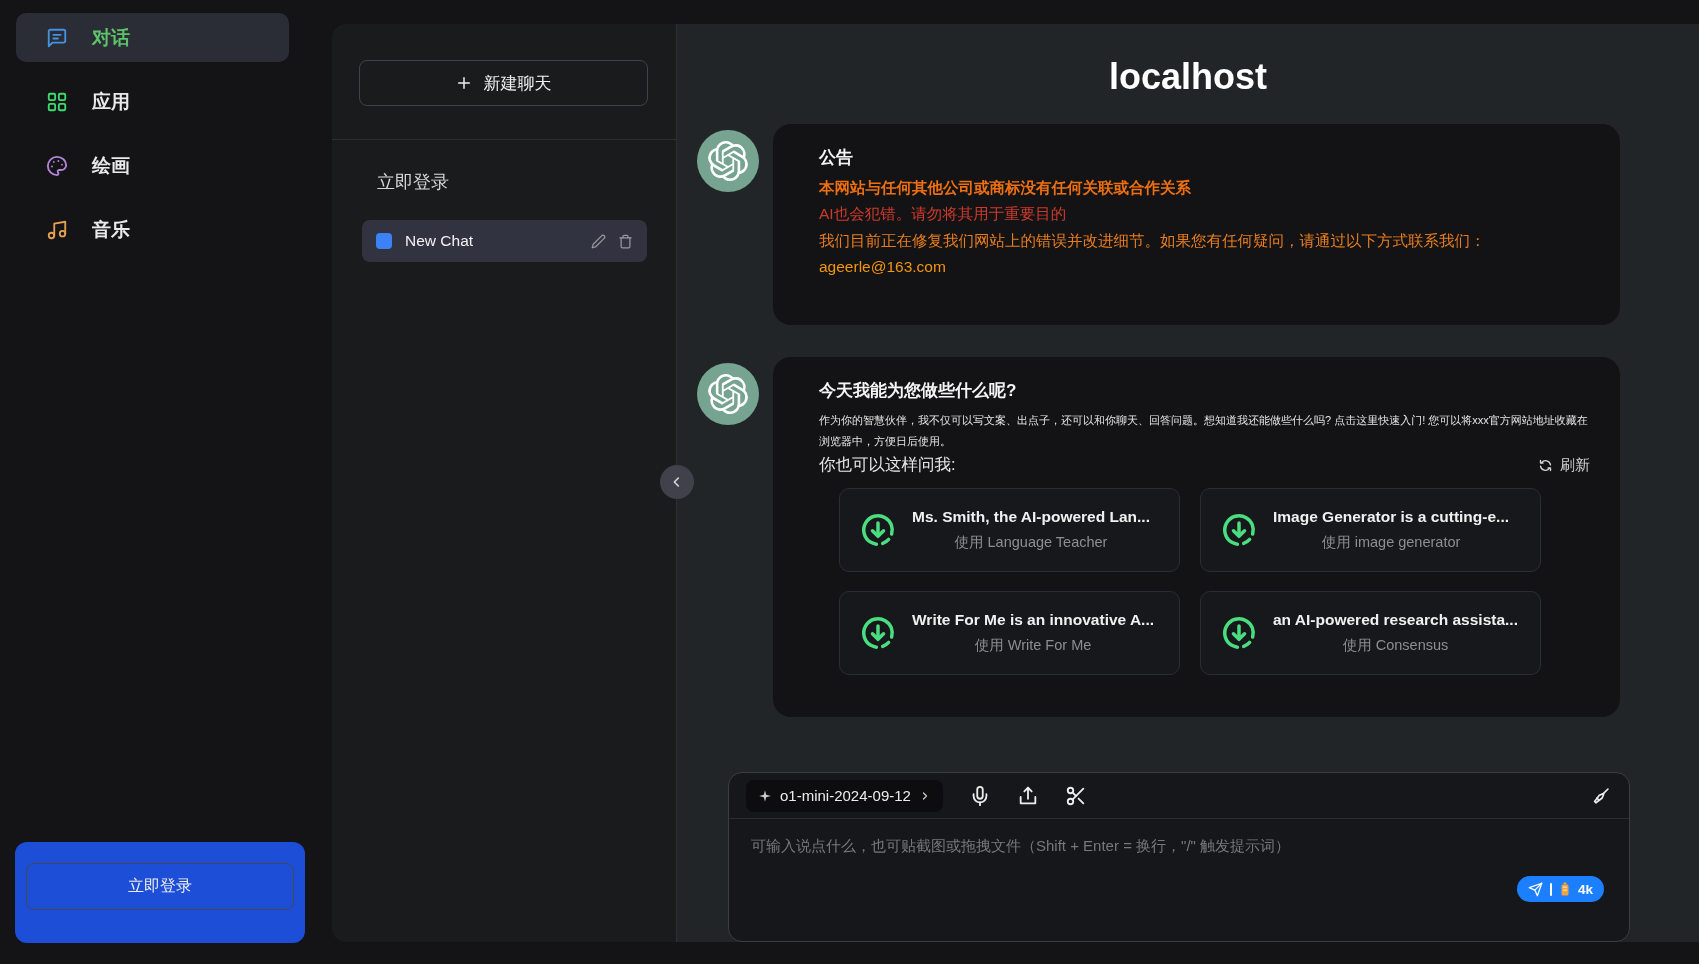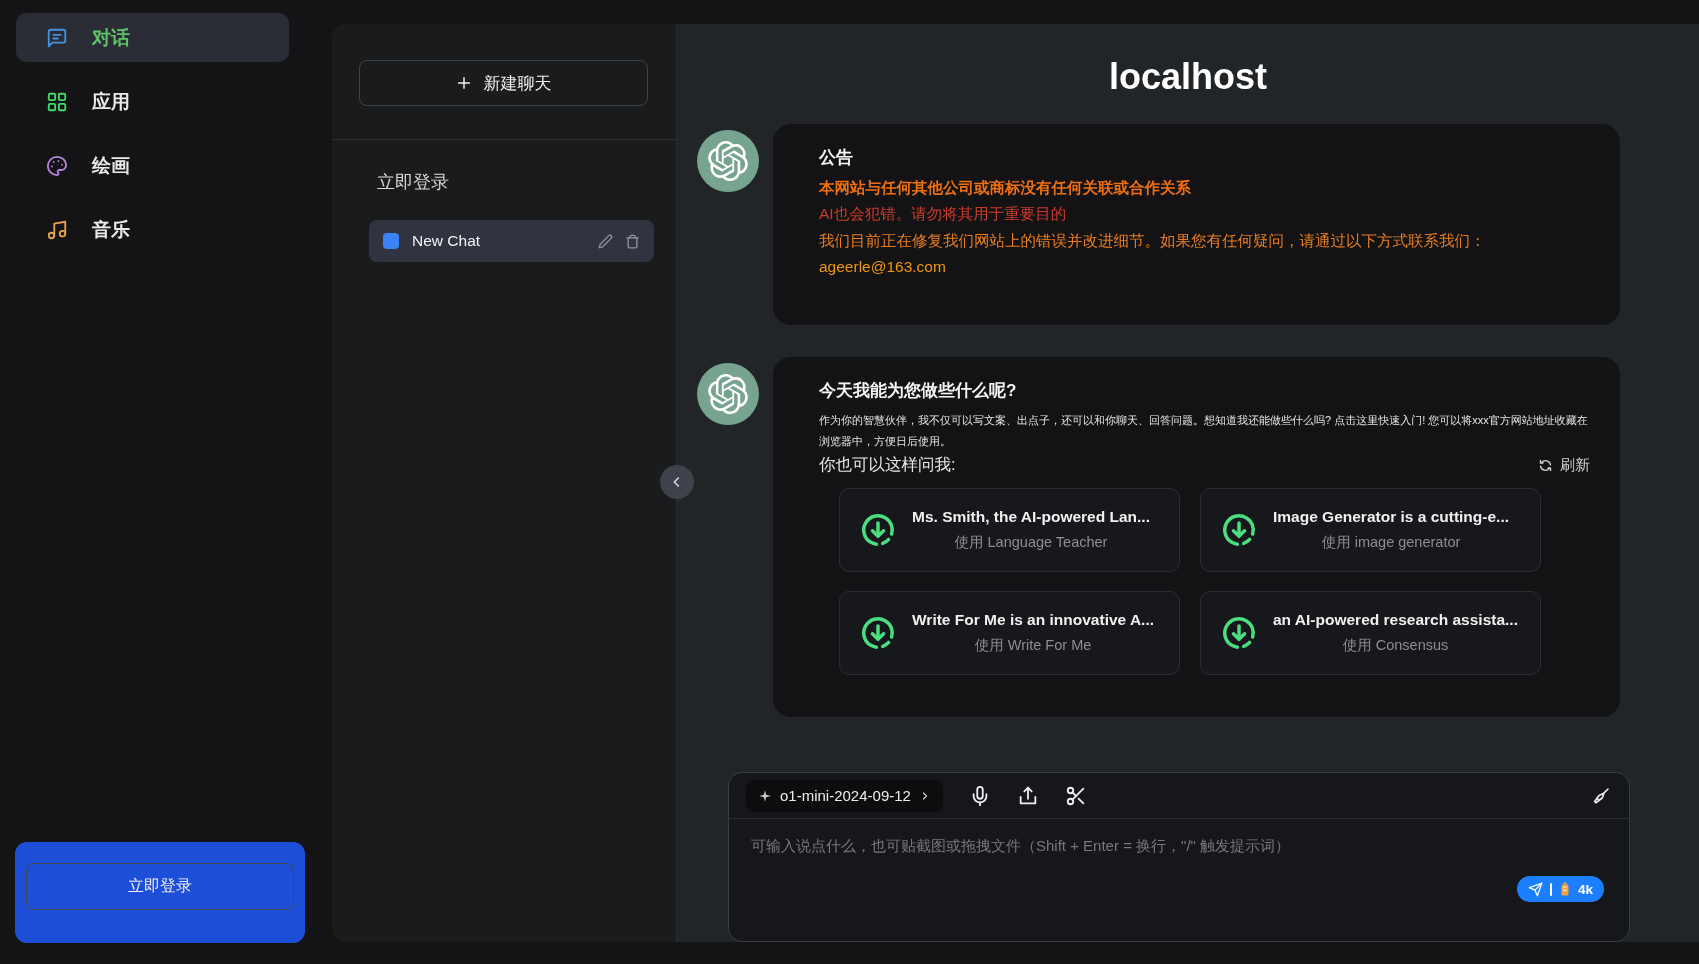--- a/index.html
+++ b/index.html
@@ -41,21 +41,21 @@
   
   .chat-list { width:345px; flex:none; position:relative; padding:36px 28px 0 27px; border-right:1px solid #2d2f31; }
   .new-chat-btn {
     width:100%; height:46px; background:transparent; border:1px solid #404345;
     border-radius:8px; color:#f0f0f0; font-size:17px; font-family:inherit;
     display:flex; align-items:center; justify-content:center; gap:12px; cursor:pointer;
   }
   .cl-divider { height:1px; background:#2d2f31; margin:33px -28px 0 -27px; }
   .history-title { margin:30px 0 0 18px; font-size:18px; color:#d6d6d8; }
   .chat-item {
-    margin:26px 0 0 10px; width:285px; height:42px; border-radius:8px;
+    margin:26px 0 0 3px; width:285px; height:42px; border-radius:8px;
     background:#313341; display:flex; align-items:center; gap:13px; padding:0 14px; cursor:pointer;
   }
   .chat-item-square { width:16px; height:16px; border-radius:4px; background:#3b82f6; flex:none; }
   .chat-item-title { flex:1; font-size:15.5px; color:#f2f2f2; }
   .chat-item-actions { display:flex; gap:12px; align-items:center; color:#97989c; }
   .chat-item-actions svg { width:15px; height:15px; }
 
   
   .main { flex:1; min-width:0; position:relative; background:#212527; display:flex; flex-direction:column; }
   .collapse-handle {

